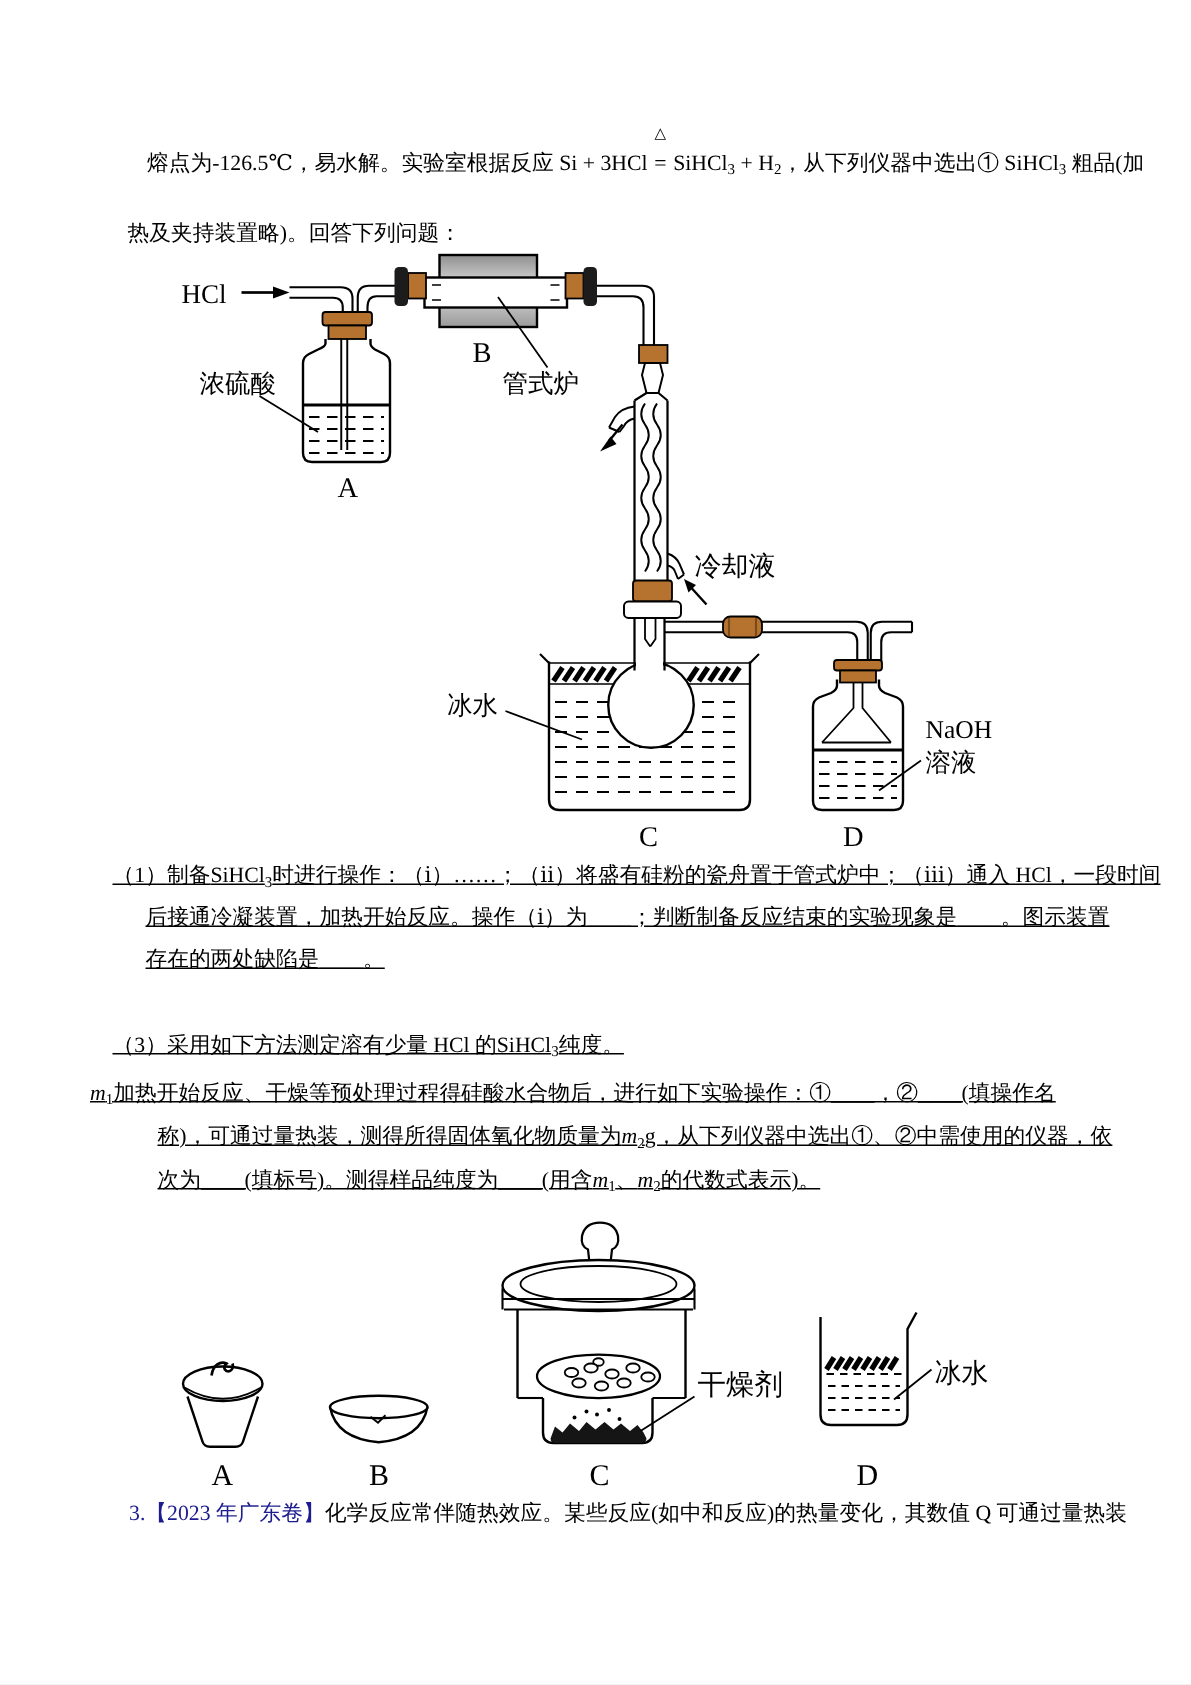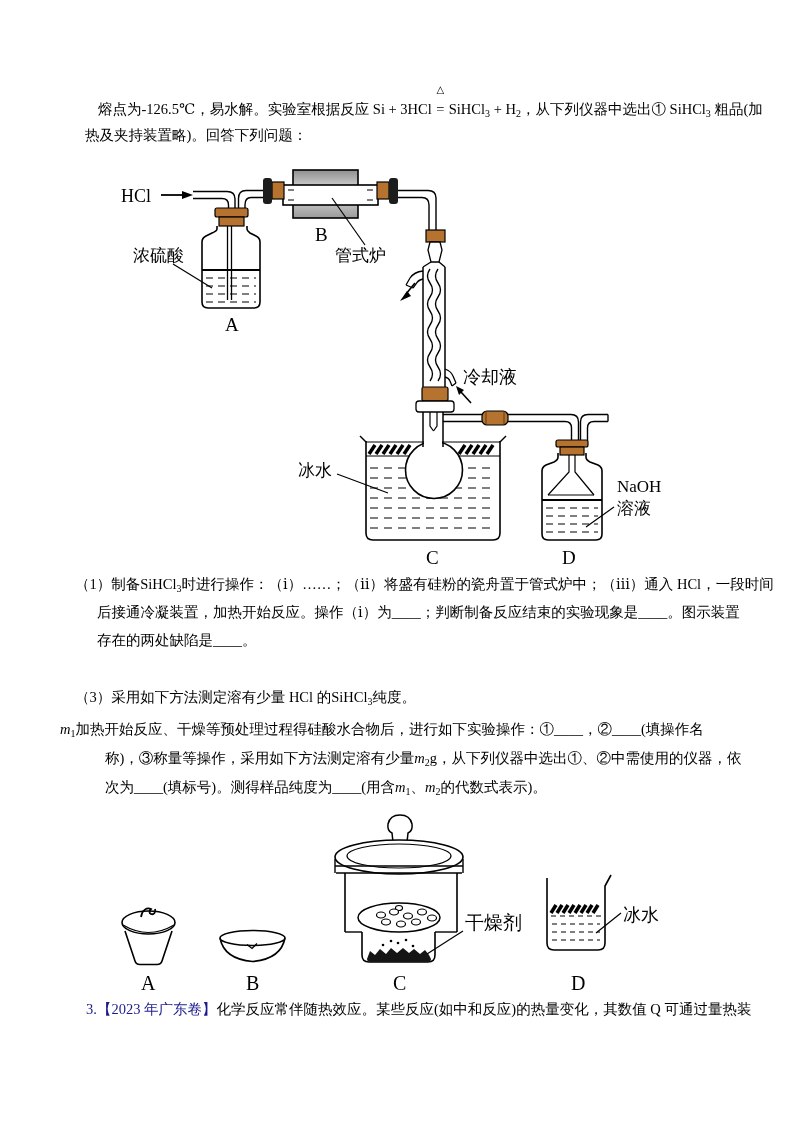--- a/index.html
+++ b/index.html
@@ -1,19 +1,19 @@
 <!DOCTYPE html>
 <html><head>
 <meta charset="utf-8">
 <style>
   html,body{margin:0;padding:0;background:#e8e8e8;}
   .page{position:relative;width:794px;height:1123px;background:#ffffff;margin:0 auto;
         font-family:"Liberation Serif","DejaVu Serif",serif;color:#000;overflow:hidden;}
   .ln{position:absolute;white-space:nowrap;font-size:14.5px;line-height:24px;}
-  .blk{position:absolute;}
+  .blk{position:absolute;text-decoration:underline;}
   .blk .bl{white-space:nowrap;font-size:14.5px;height:28px;line-height:28px;}
   .blk.m29 .bl{height:29px;line-height:29px;}
   .ind{margin-left:22px;}
   .ind45{margin-left:45px;}
   sub.s{font-size:10px;line-height:0;vertical-align:-3px;}
   .it{font-style:italic;}
   .blue{color:#1c1c8e;}
   .overeq{display:inline-block;position:relative;width:17px;text-align:center;vertical-align:baseline;}
   .overeq .d{position:absolute;top:-12px;left:0;right:0;font-size:10px;line-height:10px;}
   .overeq .e{font-size:14.5px;}
@@ -21,21 +21,21 @@
   svg text{font-family:"Liberation Serif","DejaVu Serif",serif;fill:#000;}
 </style>
 </head>
 <body>
 
 <div class="page">
 
   <div class="ln" style="left:98px;top:97px;">
     <span>熔点为-126.5℃，易水解。实验室根据反应 </span><span>Si + 3HCl</span><span class="overeq"><span class="d">△</span><span class="e">=</span></span><span>SiHCl</span><sub class="s">3</sub><span> + H</span><sub class="s">2</sub><span>，从下列仪器中选出① </span><span>SiHCl</span><sub class="s">3</sub><span> 粗品(加</span>
   </div>
-  <div class="ln" style="left:85px;top:123px;text-align:right;">
+  <div class="ln" style="left:85px;top:144px;text-align:right;">
     <span>热及夹持装置略)。回答下列问题：</span>
   </div>
 
   <svg style="left:85px;top:165px;" width="600" height="405" viewBox="0 0 600 405">
     <defs>
       <linearGradient id="furnG" x1="0" y1="0" x2="0" y2="1">
         <stop offset="0" stop-color="#8f8f8f"></stop>
           <stop offset="0.45" stop-color="#e0e0e0"></stop>
           <stop offset="1" stop-color="#9a9a9a"></stop>
       </linearGradient>
@@ -220,21 +220,21 @@
     <div class="bl">
       <span>（3）</span><span>采用如下方法测定溶有少量 HCl 的SiHCl</span><sub class="s">3</sub><span>纯度。</span>
     </div>
   </div>
 
   <div class="blk m29" style="left:60px;top:715px;">
     <div class="bl">
       <span class="it">m</span><sub class="s">1</sub><span>加热开始反应、干燥等预处理过程得硅酸水合物后，进行如下实验操作：①____，②____(填操作名</span>
     </div>
     <div class="bl ind45">
-      <span>称)，③称量等操作，采用如下方法测定溶有少量</span><span class="it">m</span><sub class="s">2</sub><span>g，从下列仪器中选出①、②中需使用的仪器，依</span>
+      <span>称)，可通过量热装，测得所得固体氧化物质量为</span><span class="it">m</span><sub class="s">2</sub><span>g，从下列仪器中选出①、②中需使用的仪器，依</span>
     </div>
     <div class="bl ind45">
       <span>次为____(填标号)。测得样品纯度为____(用含</span><span class="it">m</span><sub class="s">1</sub><span>、</span><span class="it">m</span><sub class="s">2</sub><span>的代数式表示)。</span>
     </div>
   </div>
 
   <svg style="left:100px;top:812px;" width="580" height="182" viewBox="0 0 580 182">
 
     <g fill="#fff" stroke="#000" stroke-width="1.6">
       <path d="M25,119 L35,149 Q36,152.5 40,152.5 L57,152.5 Q61,152.5 62,149 L72,119" fill="none"></path>

